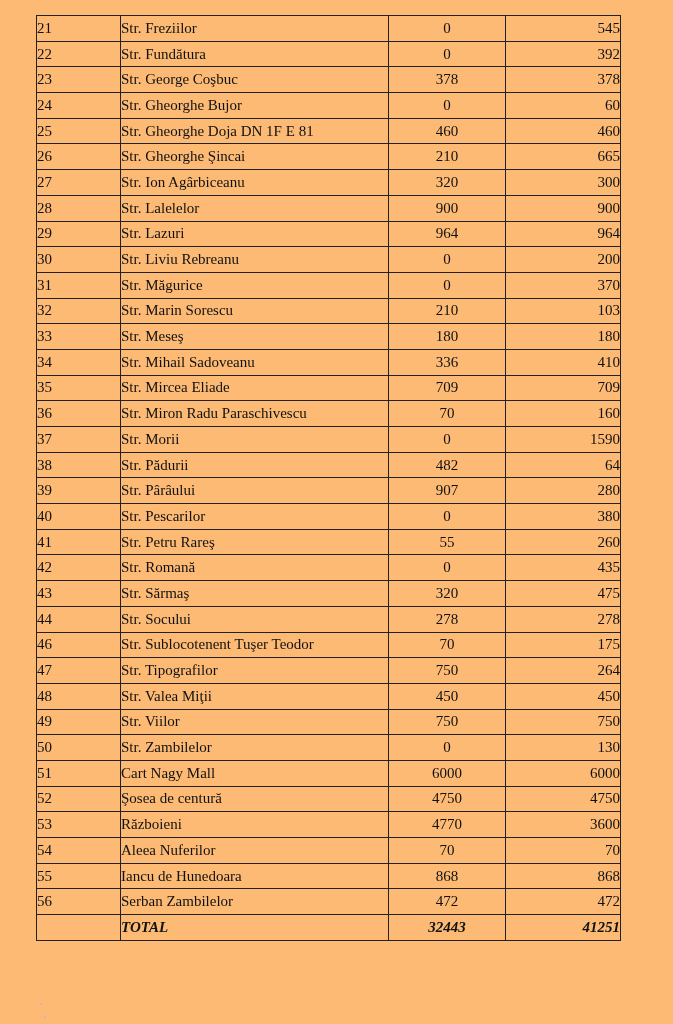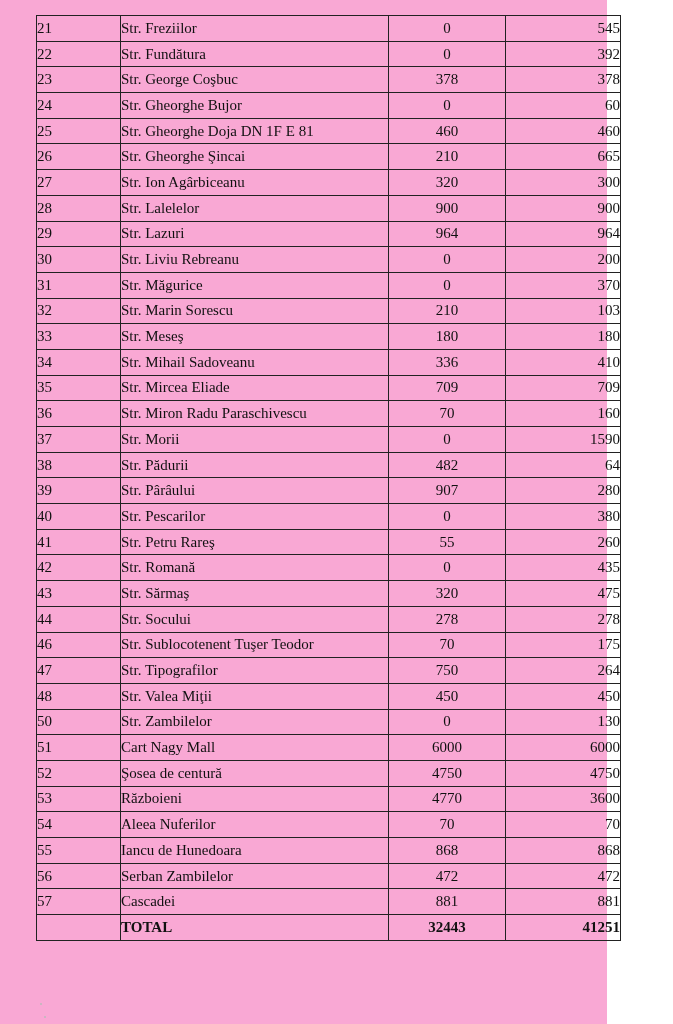--- a/index.html
+++ b/index.html
@@ -1,24 +1,24 @@
 <!DOCTYPE html>
 <html><head>
 <meta charset="utf-8">
 <style>
   html, body { margin: 0; padding: 0; background: #ffffff; }
   body { width: 673px; height: 1024px; position: relative; overflow: hidden; font-family: "Liberation Serif", "DejaVu Serif", serif; color: #111; }
-  .page { position: absolute; left: 0; top: 0; width: 607px; height: 1024px; background: #f9a8d4; }
+  .page { position: absolute; left: 0; top: 0; width: 673px; height: 1024px; background: #fdba74; }
   table.tbl { position: absolute; left: 36px; top: 15px; border-collapse: collapse; table-layout: fixed; width: 581px; }
   table.tbl td { border: 1.3px solid #222; height: 24.7px; padding: 0; font-size: 15px; line-height: 15px; vertical-align: middle; white-space: nowrap; overflow: hidden; }
   td.c-nr { width: 83px; padding-left: 6px; vertical-align: top; padding-top: 2px; }
   td.c-name { width: 267px; padding-left: 6px; padding-top: 4px; }
   td.c-v1 { width: 116px; text-align: center; }
   td.c-v2 { width: 114px; text-align: right; }
-  tr.total td { font-weight: bold; }
+  tr.total td { font-weight: bold; font-style: italic; }
   .speck { position: absolute; width: 2px; height: 2px; background: #bbb; border-radius: 1px; }
 </style>
 </head>
 <body>
 
 <div class="page">
   <table class="tbl">
     <tbody id="tbody">
         <tr>
           <td class="c-nr">21</td>
@@ -176,20 +176,26 @@
           <td class="c-v1">750</td>
           <td class="c-v2">264</td>
         </tr>
         <tr>
           <td class="c-nr">48</td>
           <td class="c-name">Str. Valea Miţii</td>
           <td class="c-v1">450</td>
           <td class="c-v2">450</td>
         </tr>
         <tr>
+          <td class="c-nr">49</td>
+          <td class="c-name">Str. Viilor</td>
+          <td class="c-v1">750</td>
+          <td class="c-v2">750</td>
+        </tr>
+        <tr>
           <td class="c-nr">50</td>
           <td class="c-name">Str. Zambilelor</td>
           <td class="c-v1">0</td>
           <td class="c-v2">130</td>
         </tr>
         <tr>
           <td class="c-nr">51</td>
           <td class="c-name">Cart Nagy Mall</td>
           <td class="c-v1">6000</td>
           <td class="c-v2">6000</td>
@@ -216,26 +222,20 @@
           <td class="c-nr">55</td>
           <td class="c-name">Iancu de Hunedoara</td>
           <td class="c-v1">868</td>
           <td class="c-v2">868</td>
         </tr>
         <tr>
           <td class="c-nr">56</td>
           <td class="c-name">Serban Zambilelor</td>
           <td class="c-v1">472</td>
           <td class="c-v2">472</td>
-        </tr>
-        <tr>
-          <td class="c-nr">57</td>
-          <td class="c-name">Cascadei</td>
-          <td class="c-v1">881</td>
-          <td class="c-v2">881</td>
         </tr>
         <tr class="total">
           <td class="c-nr"></td>
           <td class="c-name">TOTAL</td>
           <td class="c-v1">32443</td>
           <td class="c-v2">41251</td>
         </tr>
       </tbody>
   </table>
   <span class="speck" style="left:40px; top:1003px;"></span>

